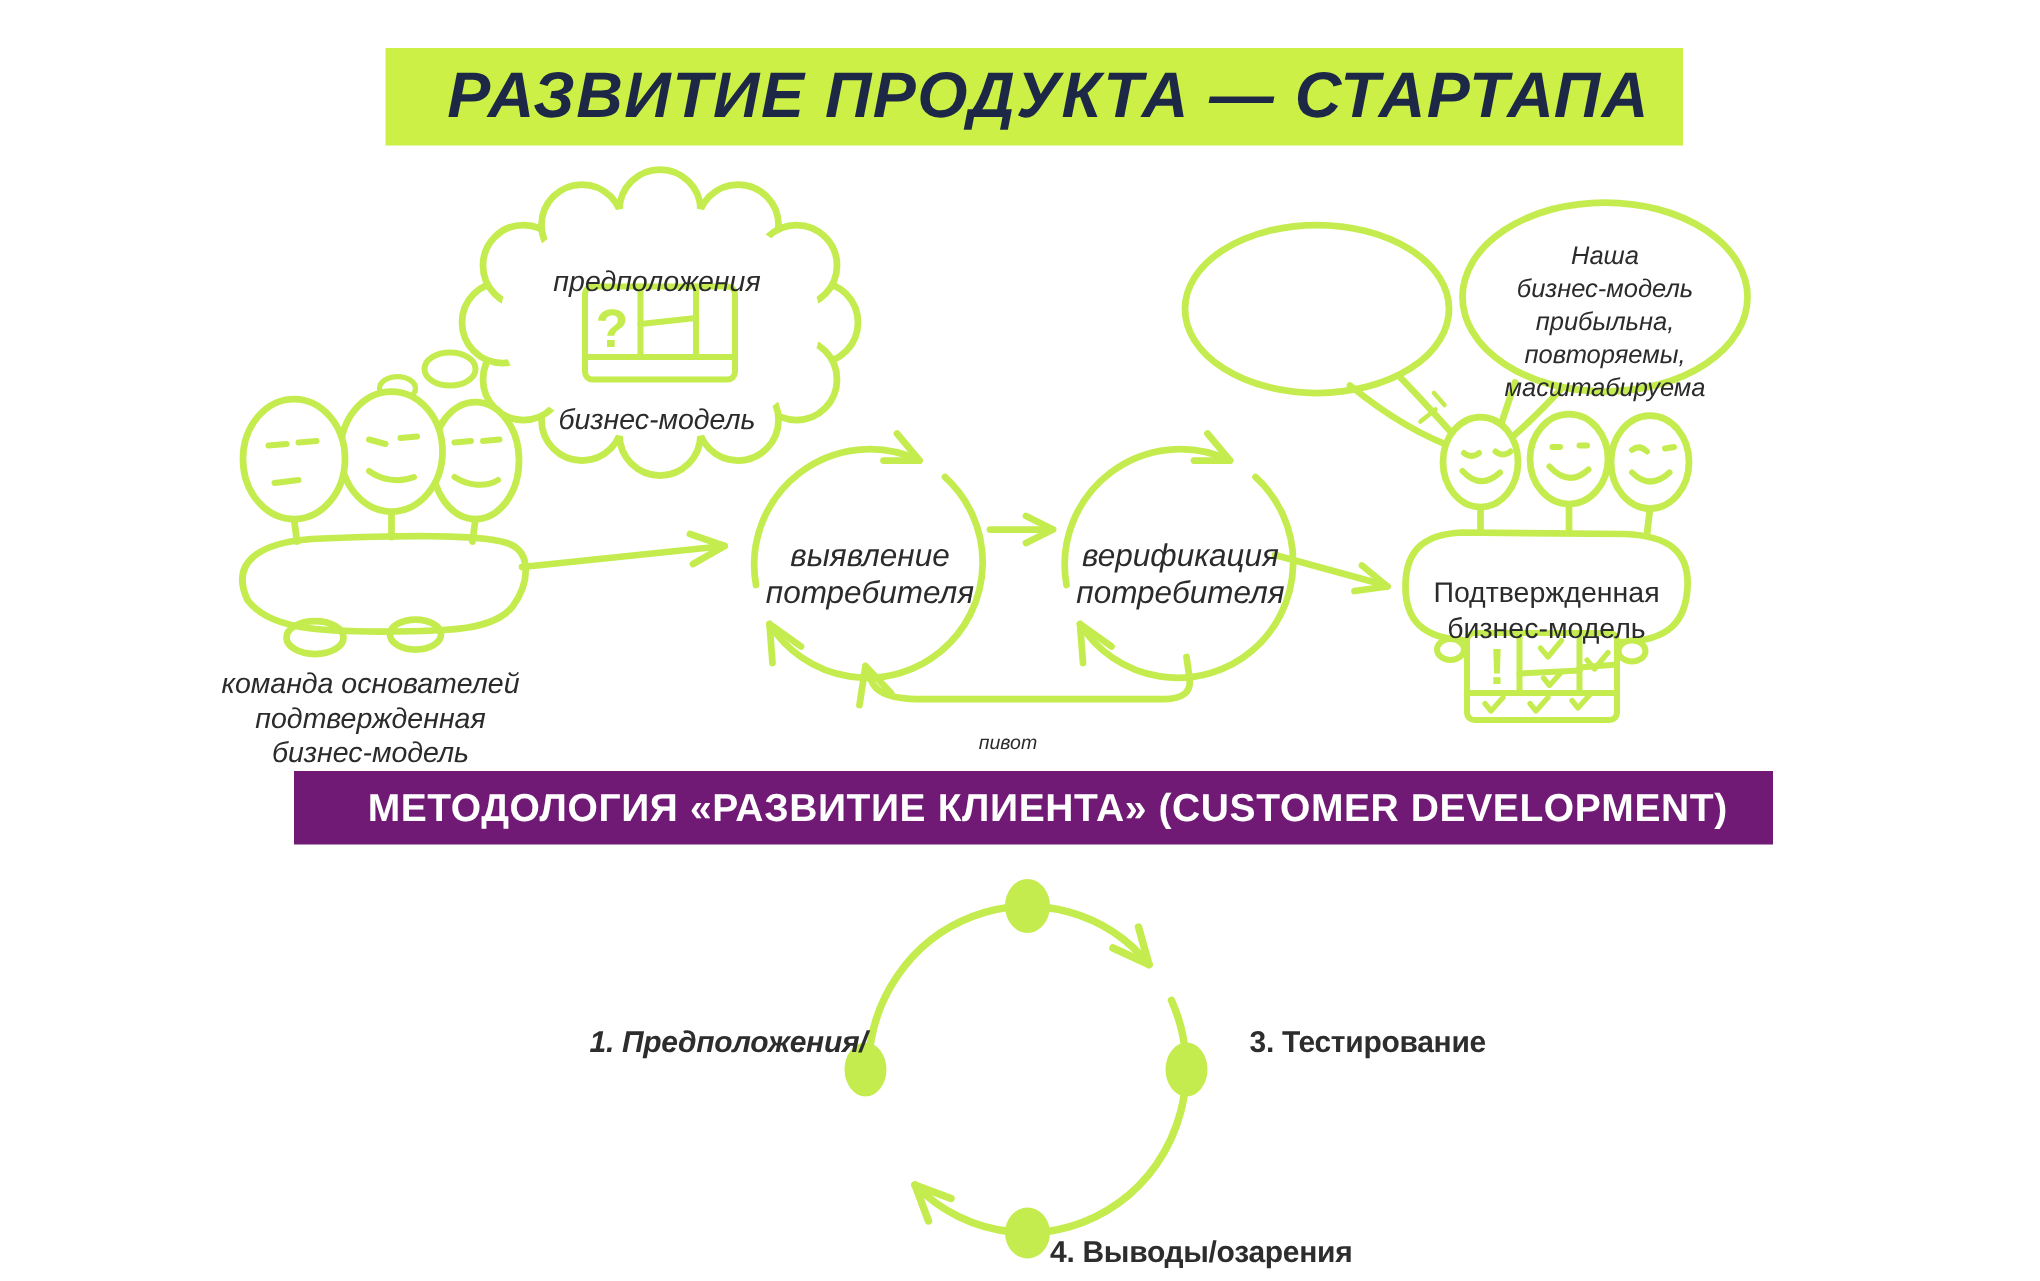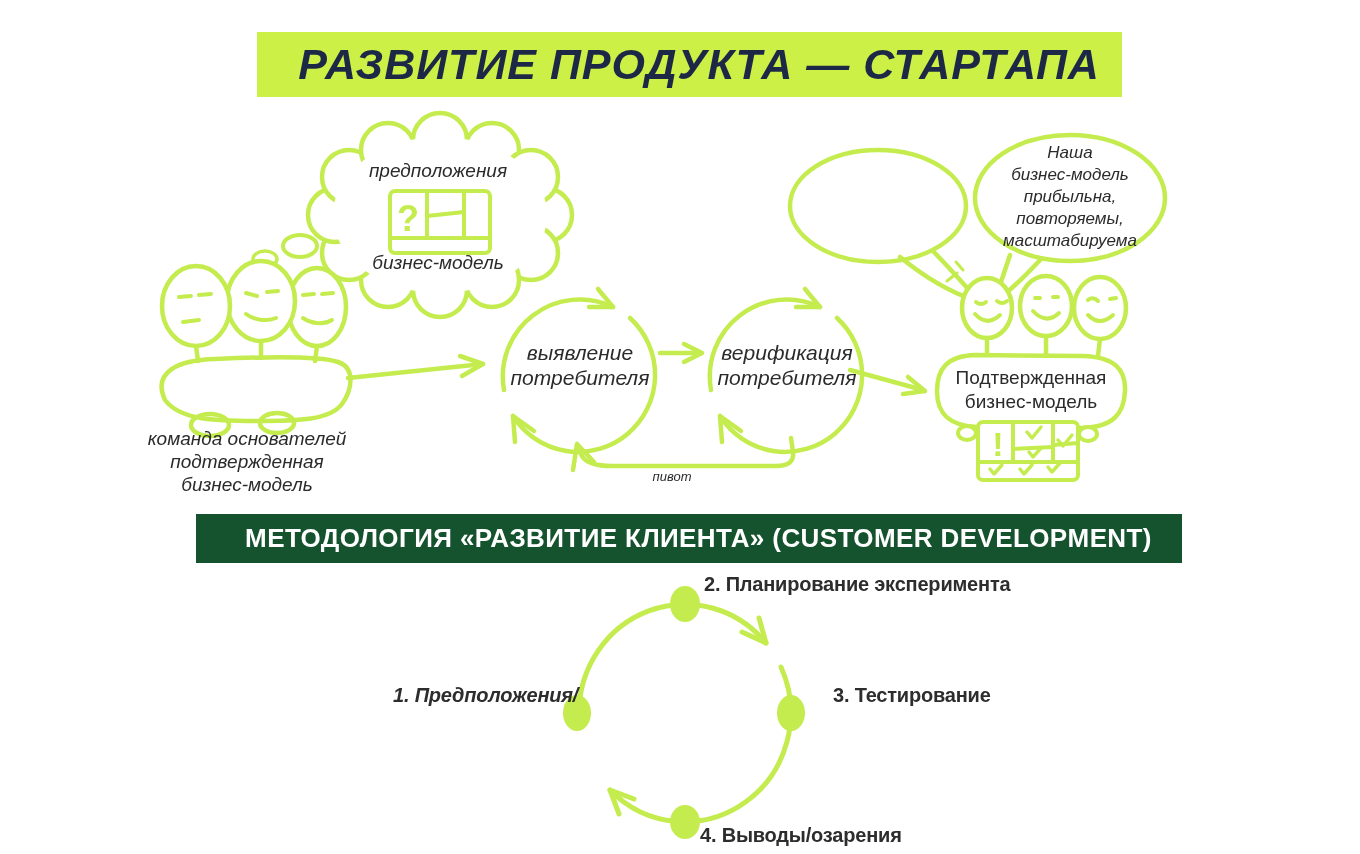--- a/index.html
+++ b/index.html
@@ -3,26 +3,26 @@
 <meta charset="utf-8">
 <style>
   html,body{margin:0;padding:0;background:#fff;}
   #stage{position:relative;width:1360px;height:854px;background:#ffffff;overflow:hidden;
          font-family:"Liberation Sans",sans-serif;}
   #art{position:absolute;left:0;top:0;}
   .banner{position:absolute;display:flex;align-items:center;justify-content:center;padding-left:19px;}
   #title-banner{left:257px;top:32px;width:846px;height:65px;background:#ccf046;}
   #title-banner span{font-size:43px;font-weight:bold;font-style:italic;color:#1d2846;
                      letter-spacing:1px;white-space:nowrap;}
-  #method-banner{left:196px;top:514px;width:967px;height:49px;background:#14532d;}
+  #method-banner{left:196px;top:514px;width:967px;height:49px;background:#701a75;}
   #method-banner span{font-size:26px;font-weight:bold;color:#ffffff;letter-spacing:.4px;white-space:nowrap;}
   .lbl{position:absolute;color:#2b2b2b;text-align:center;white-space:nowrap;}
   .lbl span{display:block;}
   .it{font-style:italic;}
-  .cx{transform:translateX(-50%);}
+  .cx{transform:translateX(-50%);margin-top:18px;}
   .cloud-top{left:438px;top:160px;font-size:19px;}
   .cloud-bottom{left:438px;top:252px;font-size:19px;}
   .founders{left:247px;top:427px;font-size:19px;line-height:23px;}
   .stage1{left:580px;top:340px;font-size:21px;line-height:25px;}
   .stage2{left:787px;top:340px;font-size:21px;line-height:25px;}
   .pivot{left:672px;top:469px;font-size:13px;}
   .speech-left{left:878px;top:170px;font-size:17px;line-height:22px;}
   .speech-right{left:1070px;top:142px;font-size:17px;line-height:22px;}
   .confirmed{left:1031px;top:366px;font-size:19px;line-height:24px;}
   .cyc{color:#2d2d2d;font-weight:bold;font-size:20px;line-height:29px;text-align:left;letter-spacing:-0.2px;}
@@ -219,23 +219,20 @@
     <span>бизнес-модель</span>
   </div>
 
   <div class="banner" id="method-banner">
     <span>МЕТОДОЛОГИЯ «РАЗВИТИЕ КЛИЕНТА» (CUSTOMER DEVELOPMENT)</span>
   </div>
 
   <div class="lbl cyc s1">
     <span>1. Предположения/</span>
   </div>
-  <div class="lbl cyc s2">
-    <span>2. Планирование эксперимента</span>
-  </div>
   <div class="lbl cyc s3">
     <span>3. Тестирование</span>
   </div>
   <div class="lbl cyc s4">
     <span>4. Выводы/озарения</span>
   </div>
 
 </div>
 
 </body></html>

